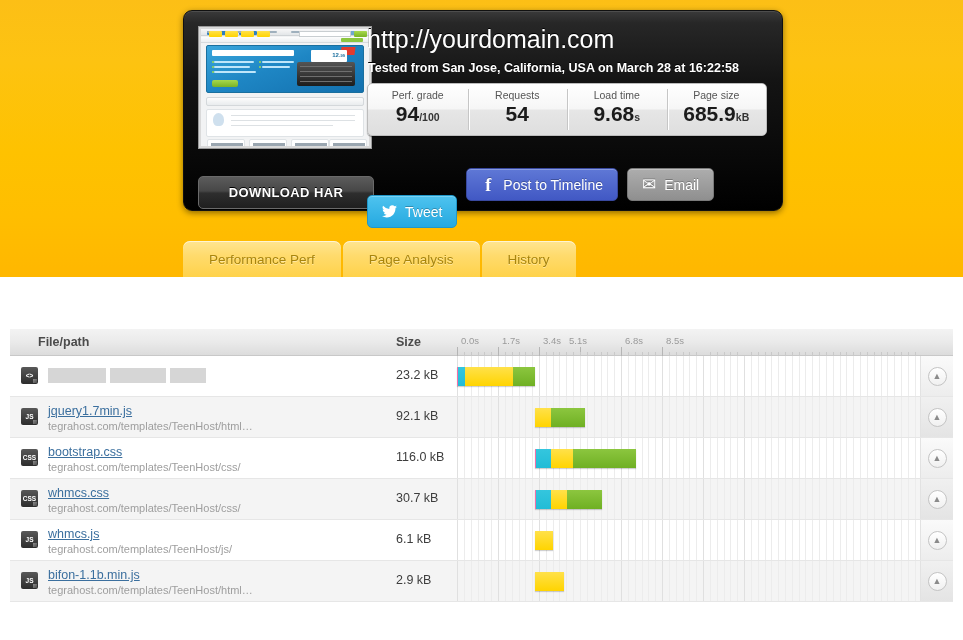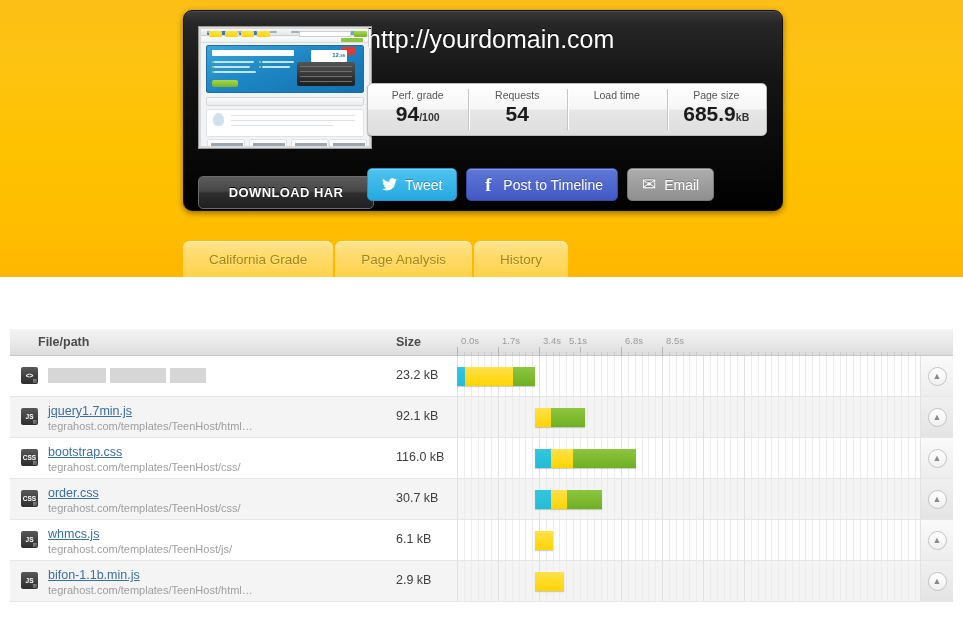--- a/index.html
+++ b/index.html
@@ -117,21 +117,21 @@
   #slower-line b { color:#ffd200; }
 
   #social { position:absolute; left:183px; top:157px; display:flex; gap:9px; }
   .soc {
     height:33px; border-radius:5px; display:flex; align-items:center;
     padding:0 14px; color:#fff; font-size:14px; cursor:pointer;
     box-shadow:inset 0 1px 0 rgba(255,255,255,.25);
     text-shadow:0 -1px 0 rgba(0,0,0,.25);
   }
   .soc .glyph { margin-right:8px; font-size:15px; line-height:1; display:flex; align-items:center;}
-  #soc-tweet { background:linear-gradient(180deg,#4ec3ef,#25a9e0); border:1px solid #1f97c9; }
+  #soc-tweet { background:linear-gradient(180deg,#4ec3ef,#25a9e0); border:1px solid #1f97c9;margin-top:27px; }
   #soc-fb    { background:linear-gradient(180deg,#5f78d6,#4158c4); border:1px solid #39499f; }
   #soc-mail  { background:linear-gradient(180deg,#adadad,#8f8f8f); border:1px solid #7a7a7a; }
 
   
   #tabs { position:absolute; left:183px; top:241px; height:36px; display:flex; align-items:flex-end; }
   .tab {
     height:36px; padding:0 26px; display:flex; align-items:center; justify-content:center;
     font-size:13.5px; border-radius:7px 7px 0 0; margin-right:2px;
     color:#a8850d; cursor:pointer;
     background:linear-gradient(180deg,#ffe591 0%,#ffdb6d 40%,#ffd24a 100%);
@@ -307,32 +307,34 @@
           <div class="t-card-h"></div>
 
         </div>
       </div>
     </div>
 
     <div id="url-title" style="left:183px; top:14px;">http://yourdomain.com</div>
 
     <div id="download-har">DOWNLOAD HAR</div>
 
+    <div id="tested-line" style="left:184px; top:50px;">Tested from San Jose, California, USA on March 28 at 16:22:58</div>
 
     <div id="stats-box" style="left:183px; top:72px;">
       <div class="stat">
         <div class="stat-label">Perf. grade</div>
         <div class="stat-value"><span>94</span><span class="stat-unit">/100</span></div>
       </div>
       <div class="stat">
         <div class="stat-label">Requests</div>
         <div class="stat-value"><span>54</span><span class="stat-unit"></span></div>
       </div>
       <div class="stat">
         <div class="stat-label">Load time</div>
+        <div class="stat-value"><span>9.68</span><span class="stat-unit">s</span></div>
       </div>
       <div class="stat">
         <div class="stat-label">Page size</div>
         <div class="stat-value"><span>685.9</span><span class="stat-unit">kB</span></div>
       </div>
     </div>
 
 
     <div id="social" style="left:183px; top:157px;">
       <div class="soc" id="soc-tweet">
@@ -348,21 +350,21 @@
         <span>Post to Timeline</span>
       </div>
       <div class="soc" id="soc-mail">
         <span class="glyph" style="font-size:17px;">✉</span>
         <span>Email</span>
       </div>
     </div>
   </div>
 
   <div id="tabs">
-    <div class="tab">California Grade</div>
+    <div class="tab">Performance Perf</div>
     <div class="tab">Page Analysis</div>
     <div class="tab">History</div>
   </div>
 </div>
 
 <div id="panel">
 
 
   <div id="col-head">
     <div id="col-file">File/path</div>
@@ -696,21 +698,21 @@
             <div class="seg yell" style="width: 21.9471px;"></div>
             <div class="seg green" style="width: 63.9118px;"></div>
           </div>
         </div>
         <div class="expand">
           <div class="circ">▲</div>
         </div>
       </div>
       <div class="row alt">
         <div class="ficon">CSS</div>
-        <div class="fname">order.css</div>
+        <div class="fname">whmcs.css</div>
         <div class="fpath">tegrahost.com/templates/TeenHost/css/</div>
         <div class="fsize">30.7 kB</div>
         <div class="tl">
           <div class="tlgrid maj" style="left: 0px;"></div>
           <div class="tlgrid" style="left: 7px;"></div>
           <div class="tlgrid" style="left: 14px;"></div>
           <div class="tlgrid" style="left: 21px;"></div>
           <div class="tlgrid" style="left: 27px;"></div>
           <div class="tlgrid" style="left: 34px;"></div>
           <div class="tlgrid maj" style="left: 41px;"></div>

